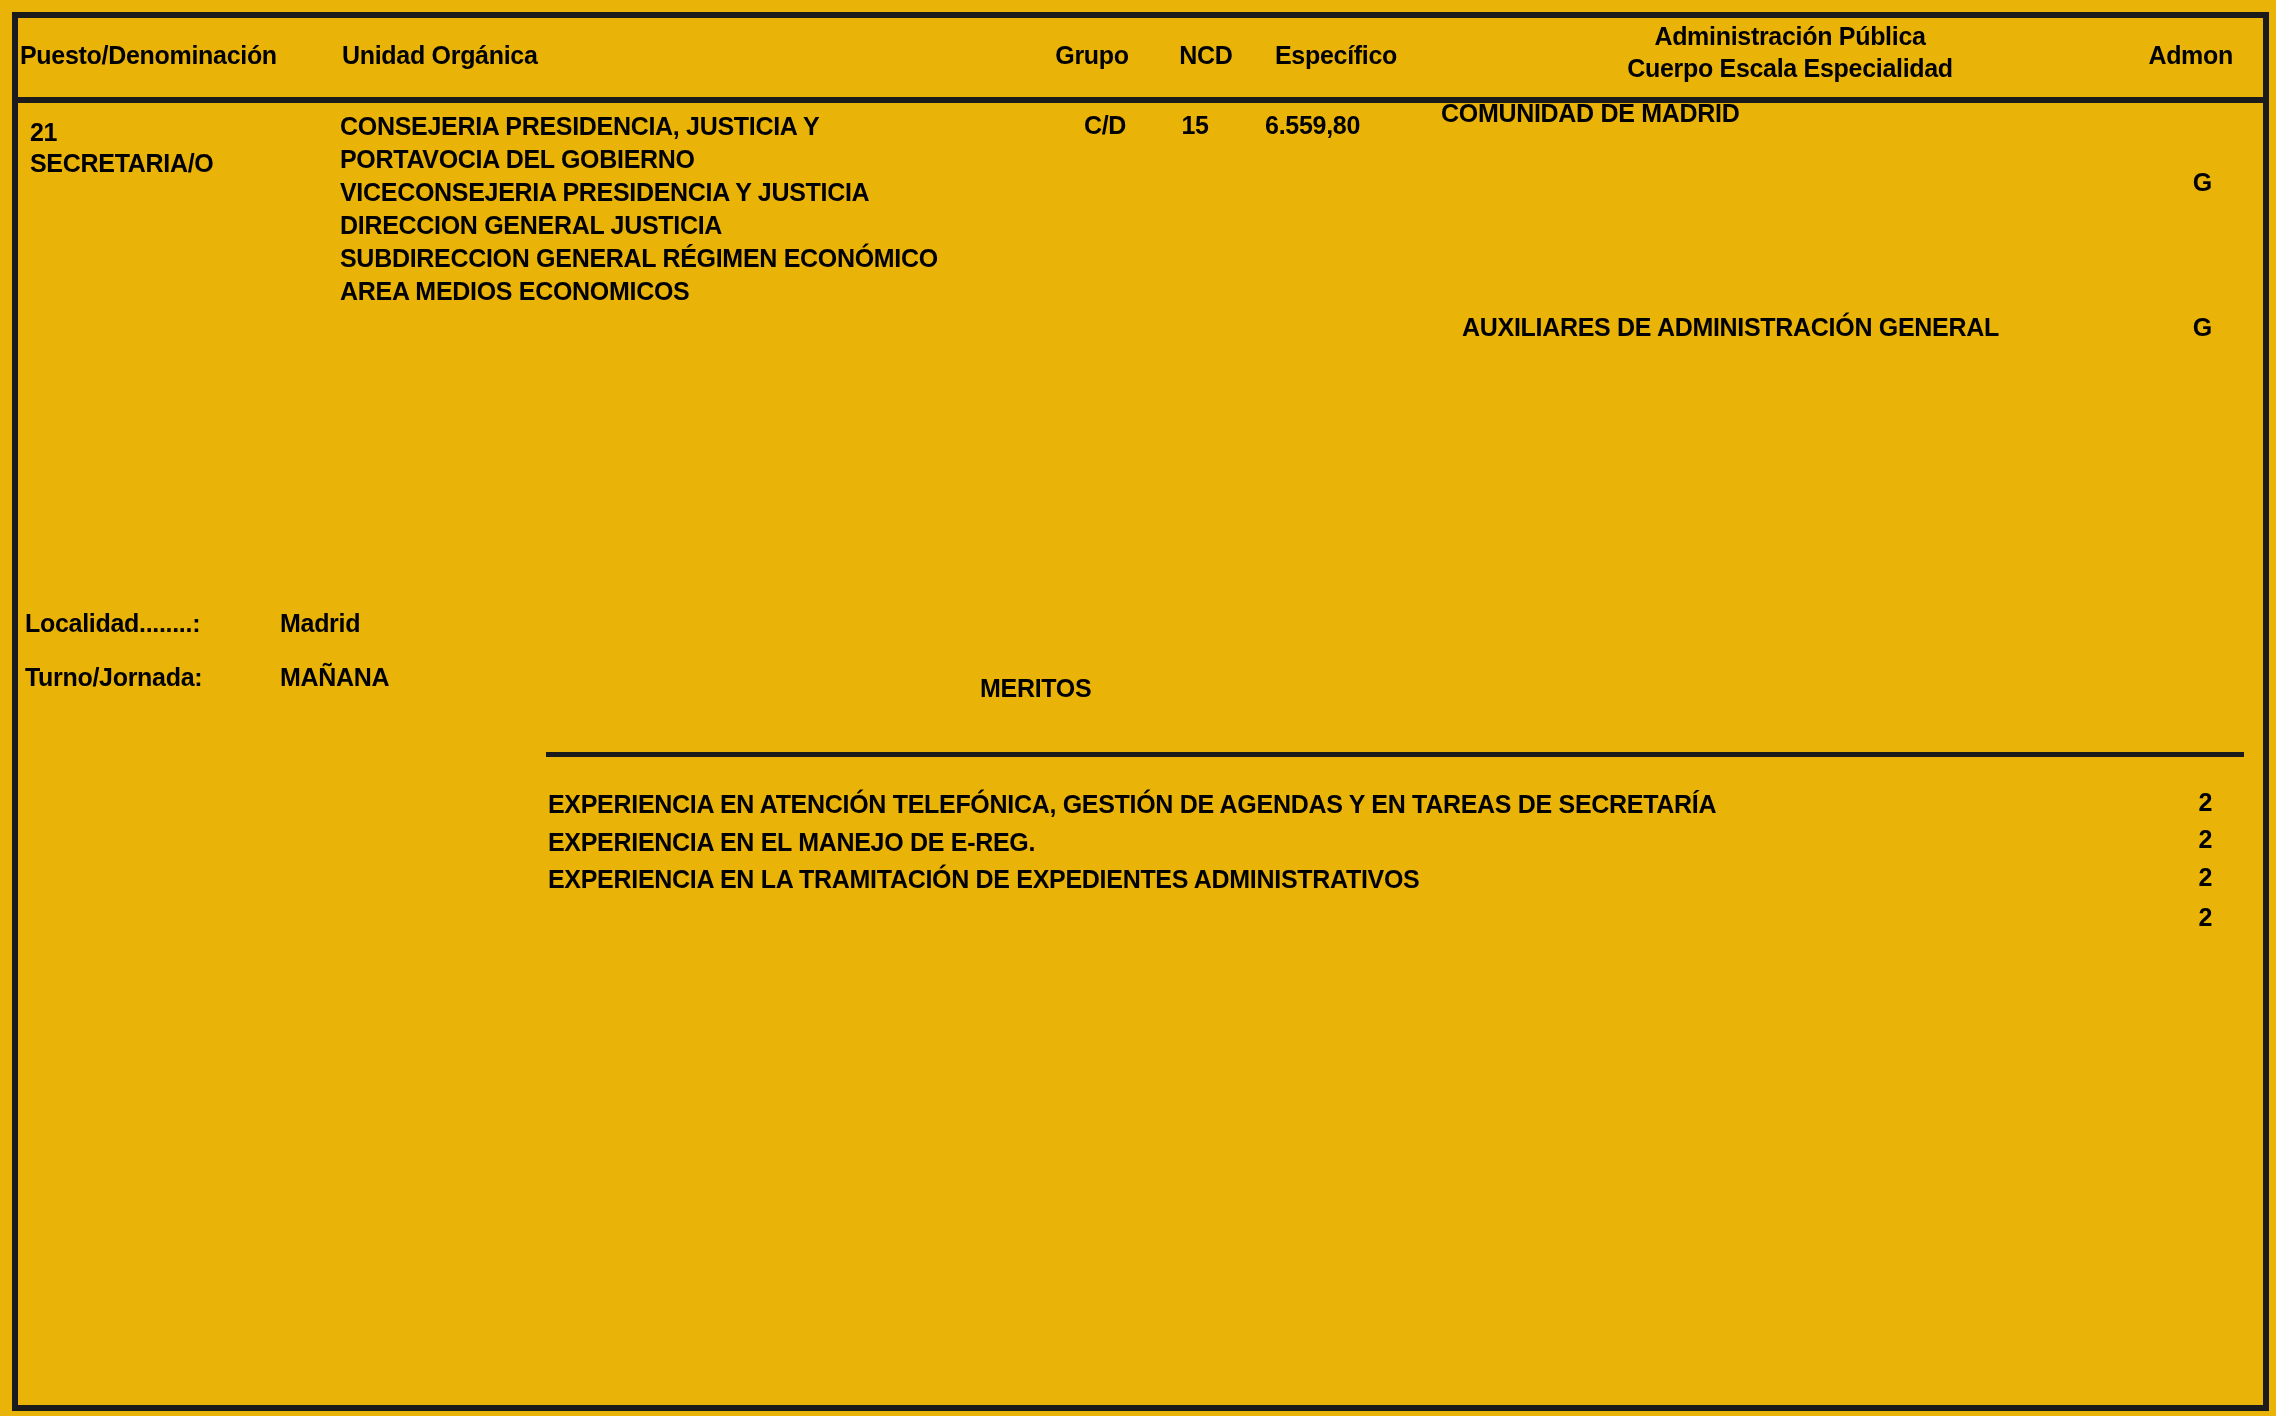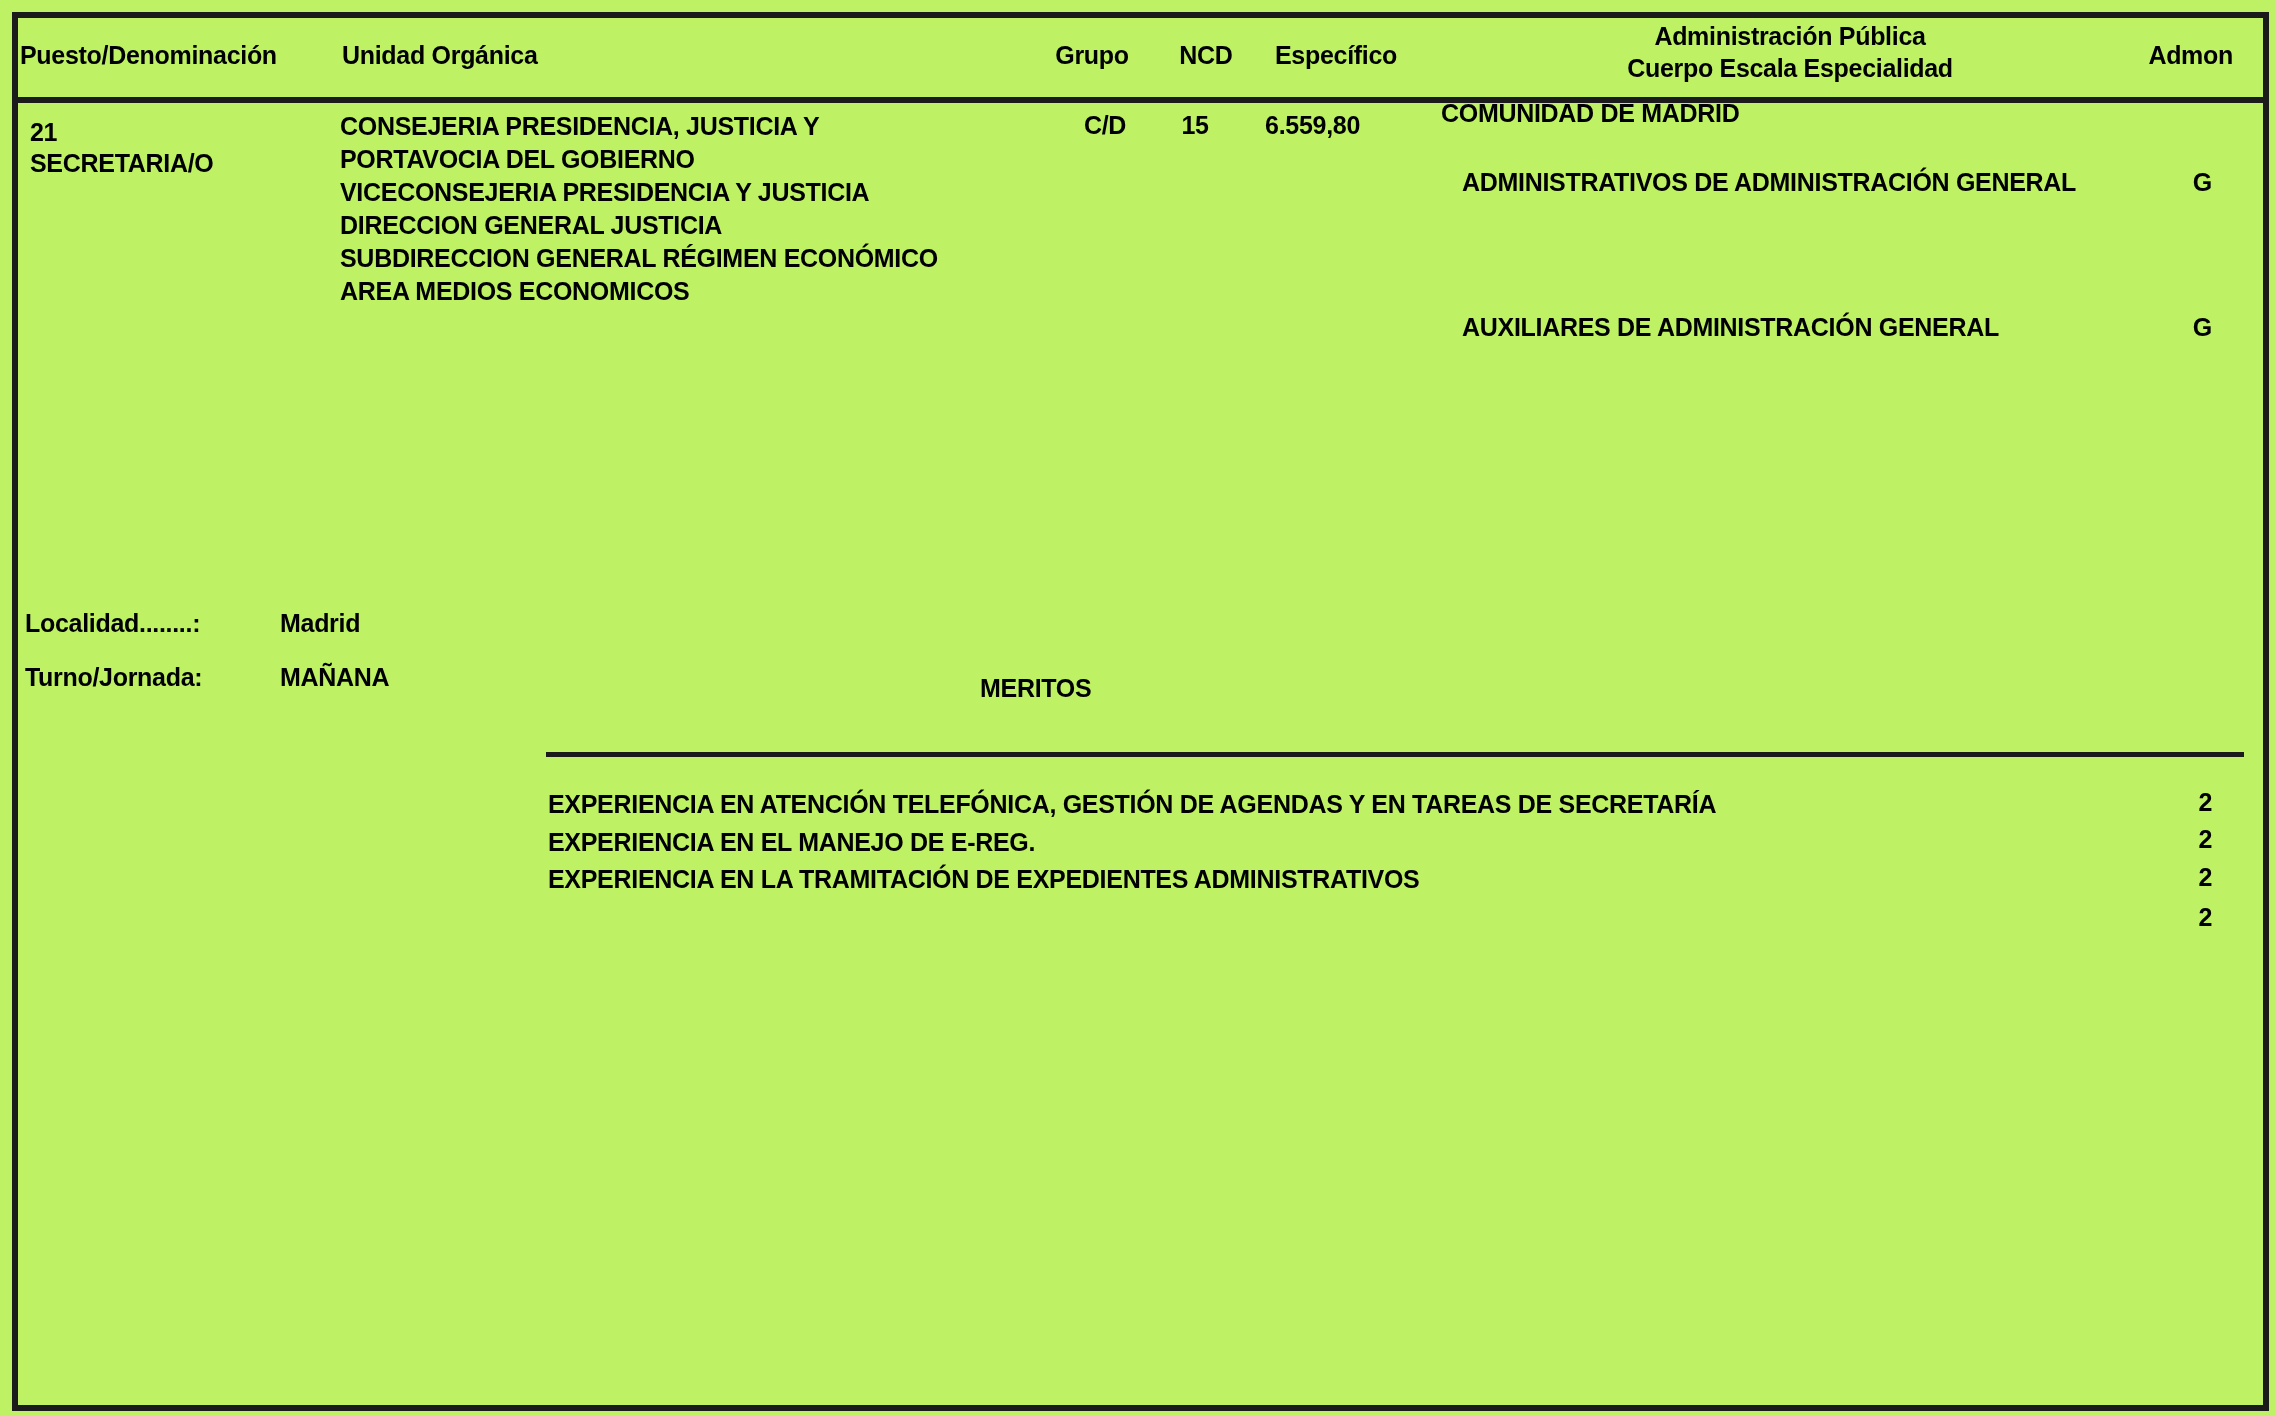--- a/index.html
+++ b/index.html
@@ -4,21 +4,21 @@
 <style>
   html, body {
     margin: 0;
     padding: 0;
     background: #ffffff;
   }
   #page {
     position: relative;
     width: 2276px;
     height: 1416px;
-    background: #bef264;
+    background: #eab308;
     font-family: "Liberation Sans", "DejaVu Sans", sans-serif;
     font-weight: 700;
     color: #000000;
     letter-spacing: -0.3px;
   }
   
   #frame {
     position: absolute;
     left: 12px; top: 12px; right: 7px; bottom: 5px;
     border: 6px solid #1b1b1b;
@@ -104,21 +104,20 @@
   </div>
 
   <div class="t center" style="left:1045px; top:110px; width:120px;">C/D</div>
 
   <div class="t center" style="left:1145px; top:110px; width:100px;">15</div>
 
   <div class="t right" style="left:1160px; top:110px; width:200px;">6.559,80</div>
 
   <div class="t" style="left:1441px; top:98px;">COMUNIDAD DE MADRID</div>
 
-  <div class="t" style="left:1462px; top:167px;">ADMINISTRATIVOS DE ADMINISTRACIÓN GENERAL</div>
   <div class="t right" style="left:2092px; top:167px; width:120px;">G</div>
 
   <div class="t" style="left:1462px; top:312px;">AUXILIARES DE ADMINISTRACIÓN GENERAL</div>
   <div class="t right" style="left:2092px; top:312px; width:120px;">G</div>
 
   <div class="t" style="left:25px; top:608px;">Localidad........:</div>
   <div class="t" style="left:280px; top:608px;">Madrid</div>
 
   <div class="t" style="left:25px; top:662px;">Turno/Jornada:</div>
   <div class="t" style="left:280px; top:662px;">MAÑANA</div>

